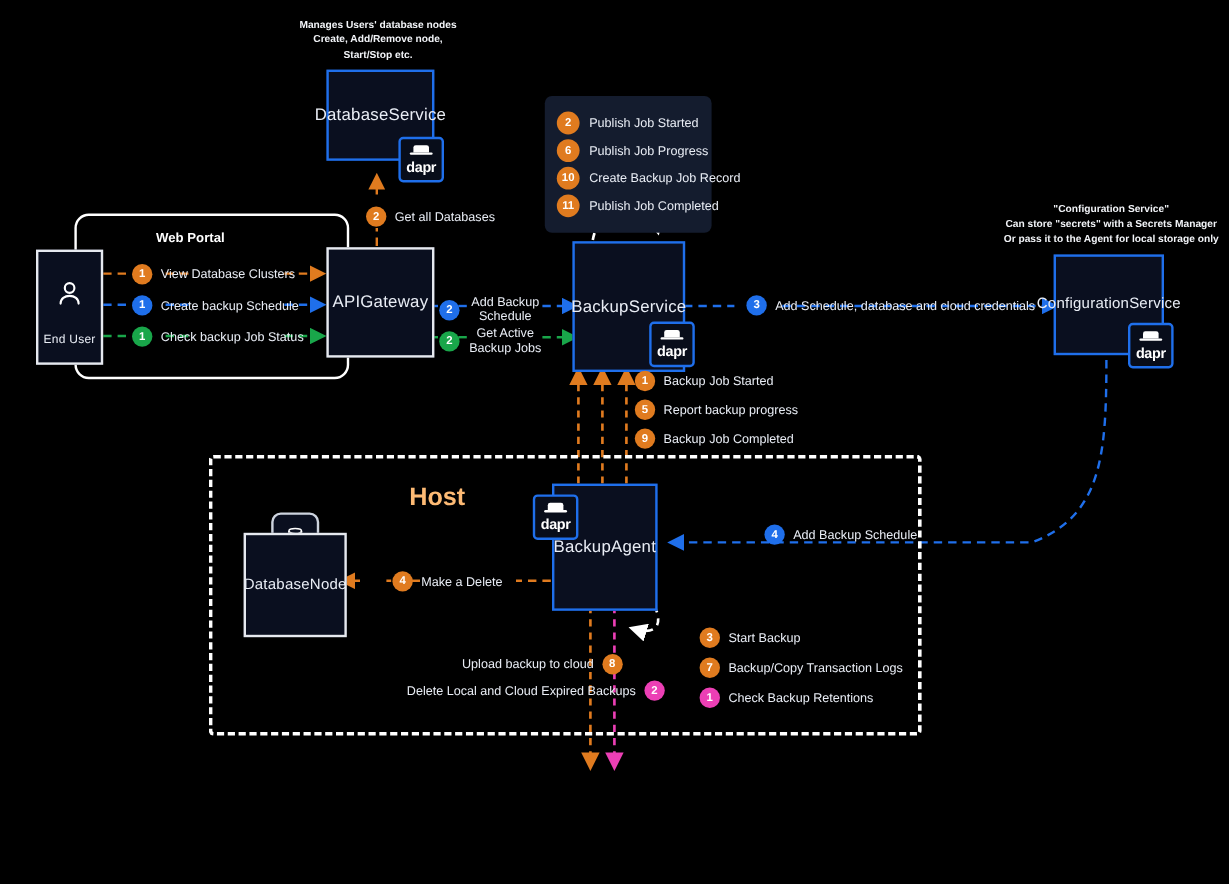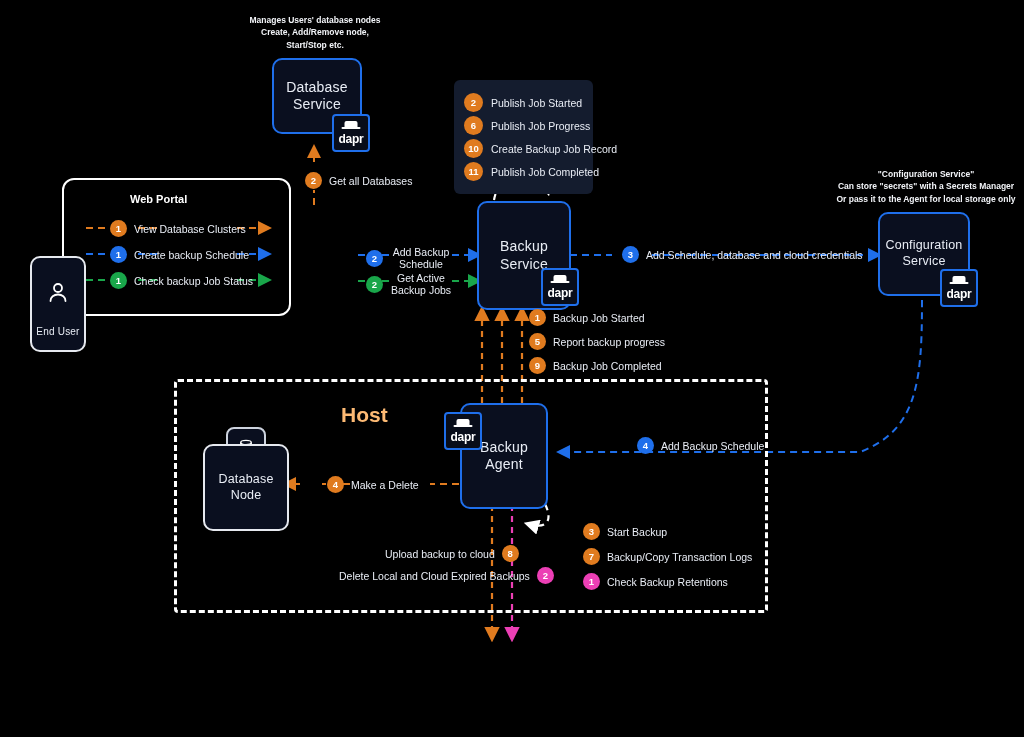--- a/index.html
+++ b/index.html
@@ -1,21 +1,21 @@
 <!DOCTYPE html>
 <html><head>
 <meta charset="utf-8">
 <style>
   html,body{margin:0;padding:0;background:#000;}
   body{width:1024px;height:737px;overflow:hidden;font-family:"Liberation Sans",sans-serif;color:#e9edf5;}
   #stage{position:relative;width:1024px;height:737px;background:#000;}
   .abs{position:absolute;}
 
   
-  .node{position:absolute;background:#0a0f1f;border-radius:10px;display:flex;flex-direction:column;
+  .node{position:absolute;background:#0a0f1f;border-radius:0;display:flex;flex-direction:row;
         align-items:center;justify-content:center;text-align:center;line-height:1.25;}
   .node .nlabel{font-size:14px;color:#e9edf5;letter-spacing:.2px;}
   .node.blue{border:2px solid #1f6feb;}
   .node.white{border:2px solid #e6e9ef;}
 
   
   .dapr{position:absolute;width:34px;height:34px;border:2px solid #1f6feb;border-radius:4px;background:#080d1a;
         display:flex;align-items:flex-end;justify-content:center;}
   .dapr .dtext{font-size:12px;font-weight:700;color:#fff;line-height:1;padding-bottom:5px;letter-spacing:-.3px;}
   .dapr .dhat{position:absolute;top:5px;left:50%;transform:translateX(-50%);width:13px;height:6px;
@@ -180,21 +180,21 @@
 
   <div class="note" style="left:828px;top:168px;width:196px;">
     <div style="white-space:pre-line;">"Configuration Service"
 Can store "secrets" with a Secrets Manager
 Or pass it to the Agent for local storage only</div>
   </div>
 
   <div class="panel web" style="left:62px;top:178px;width:225px;height:134px;"></div>
   <div class="web-title" style="left:130px;top:193px;">Web Portal</div>
 
-  <div class="node white" style="left:30px;top:208px;width:52px;height:92px;margin-top:48px;">
+  <div class="node white" style="left:30px;top:208px;width:52px;height:92px;">
     <span class="abs" style="top:22px;left:50%;transform:translateX(-50%);">
       <svg width="24" height="24" viewBox="0 0 24 24" fill="none" stroke="#fff" stroke-width="1.8" stroke-linecap="round">
         <circle cx="12" cy="8" r="4"></circle>
           <path d="M4.5 21c0-4 3.4-6.5 7.5-6.5S19.5 17 19.5 21"></path>
       </svg>
     </span>
     <span class="nlabel" style="position:absolute;bottom:12px;font-size:10px;">End User</span>
   </div>
 
   <div class="flow" style="left:110px;top:220px;">
@@ -203,20 +203,24 @@
   </div>
   <div class="flow" style="left:110px;top:246px;">
     <span class="badge b">1</span>
     <span class="ftext">Create backup Schedule</span>
   </div>
   <div class="flow" style="left:110px;top:272px;">
     <span class="badge g">1</span>
     <span class="ftext">Check backup Job Status</span>
   </div>
 
+  <div class="node white" style="left:272px;top:206px;width:86px;height:88px;">
+    <span class="nlabel">API</span>
+    <span class="nlabel">Gateway</span>
+  </div>
 
   <div class="flow" style="left:366px;top:246px;">
     <span class="badge b">2</span>
     <span class="ftext two">Add Backup Schedule</span>
   </div>
   <div class="flow" style="left:366px;top:272px;">
     <span class="badge g">2</span>
     <span class="ftext two">Get Active Backup Jobs</span>
   </div>
 

